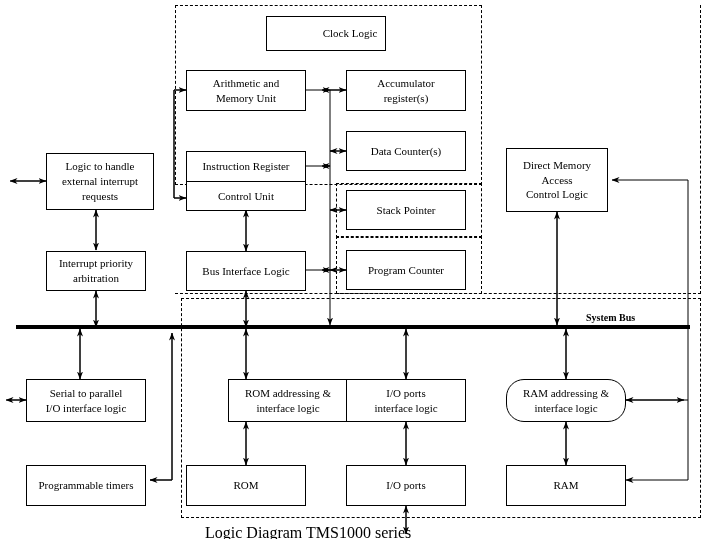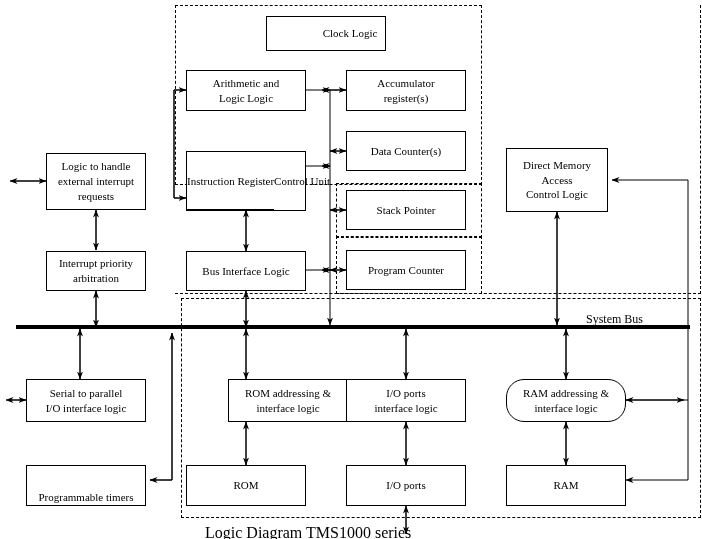--- a/index.html
+++ b/index.html
@@ -43,20 +43,21 @@
     white-space: nowrap;
   }
   
   .splitbox {
     position: absolute;
     box-sizing: border-box;
     border: 1px solid #000000;
     background: #ffffff;
     z-index: 3;
     display: flex;
+    flex-direction: column;
   }
   .splitbox .half {
     flex: 1 1 50%;
     display: flex;
     align-items: center;
     justify-content: center;
     text-align: center;
     font-size: 11px;
     color: #000000;
     white-space: nowrap;
@@ -72,24 +73,25 @@
     z-index: 1;
   }
   .busline {
     position: absolute;
     background: #000000;
     height: 4px;
     z-index: 4;
   }
   .buslabel {
     position: absolute;
-    font-size: 12px;
+    font-size: 10px;
     color: #000000;
     white-space: nowrap;
     z-index: 5;
+    font-weight: bold;
   }
   .caption {
     position: absolute;
     font-size: 16px;
     color: #000000;
     white-space: nowrap;
     z-index: 5;
   }
 </style>
 </head>
@@ -200,21 +202,21 @@
 
   <div class="busline" style="left:16px; top:325px; width:674px;"></div>
   <div class="buslabel" style="left:586px; top:312px;">System Bus</div>
 
   <div class="node" style="left:266px; top:16px; width:120px; height:35px;padding-left:48px;">
     <span class="ln">Clock Logic</span>
   </div>
 
   <div class="node" style="left:186px; top:70px; width:120px; height:41px;">
     <span class="ln">Arithmetic and</span>
-    <span class="ln">Logic Logic</span>
+    <span class="ln">Memory Unit</span>
   </div>
 
   <div class="node" style="left:346px; top:70px; width:120px; height:41px;">
     <span class="ln">Accumulator</span>
     <span class="ln">register(s)</span>
   </div>
 
   <div class="node" style="left:346px; top:131px; width:120px; height:40px;">
     <span class="ln">Data Counter(s)</span>
   </div>
@@ -229,21 +231,21 @@
   </div>
 
   <div class="node" style="left:186px; top:251px; width:120px; height:40px;">
     <span class="ln">Bus Interface Logic</span>
   </div>
 
   <div class="node" style="left:346px; top:250px; width:120px; height:40px;">
     <span class="ln">Program Counter</span>
   </div>
 
-  <div class="node" style="left:46px; top:153px; width:100px; height:57px;">
+  <div class="node" style="left:46px; top:153px; width:108px; height:57px;">
     <span class="ln">Logic to handle</span>
     <span class="ln">external interrupt</span>
     <span class="ln">requests</span>
   </div>
 
   <div class="node" style="left:46px; top:251px; width:100px; height:40px;">
     <span class="ln">Interrupt priority</span>
     <span class="ln">arbitration</span>
   </div>
 
@@ -251,21 +253,21 @@
     <span class="ln">Direct Memory</span>
     <span class="ln">Access</span>
     <span class="ln">Control Logic</span>
   </div>
 
   <div class="node" style="left:26px; top:379px; width:120px; height:43px;">
     <span class="ln">Serial to parallel</span>
     <span class="ln">I/O interface logic</span>
   </div>
 
-  <div class="node" style="left:26px; top:465px; width:120px; height:41px;justify-content:flex-end;">
+  <div class="node" style="left:26px; top:465px; width:120px; height:41px;">
     <span class="ln">Programmable timers</span>
   </div>
 
   <div class="node" style="left:186px; top:379px; width:120px; height:43px;margin-left:42px;">
     <span class="ln">ROM addressing &amp;</span>
     <span class="ln">interface logic</span>
   </div>
 
   <div class="node" style="left:186px; top:465px; width:120px; height:41px;">
     <span class="ln">ROM</span>

